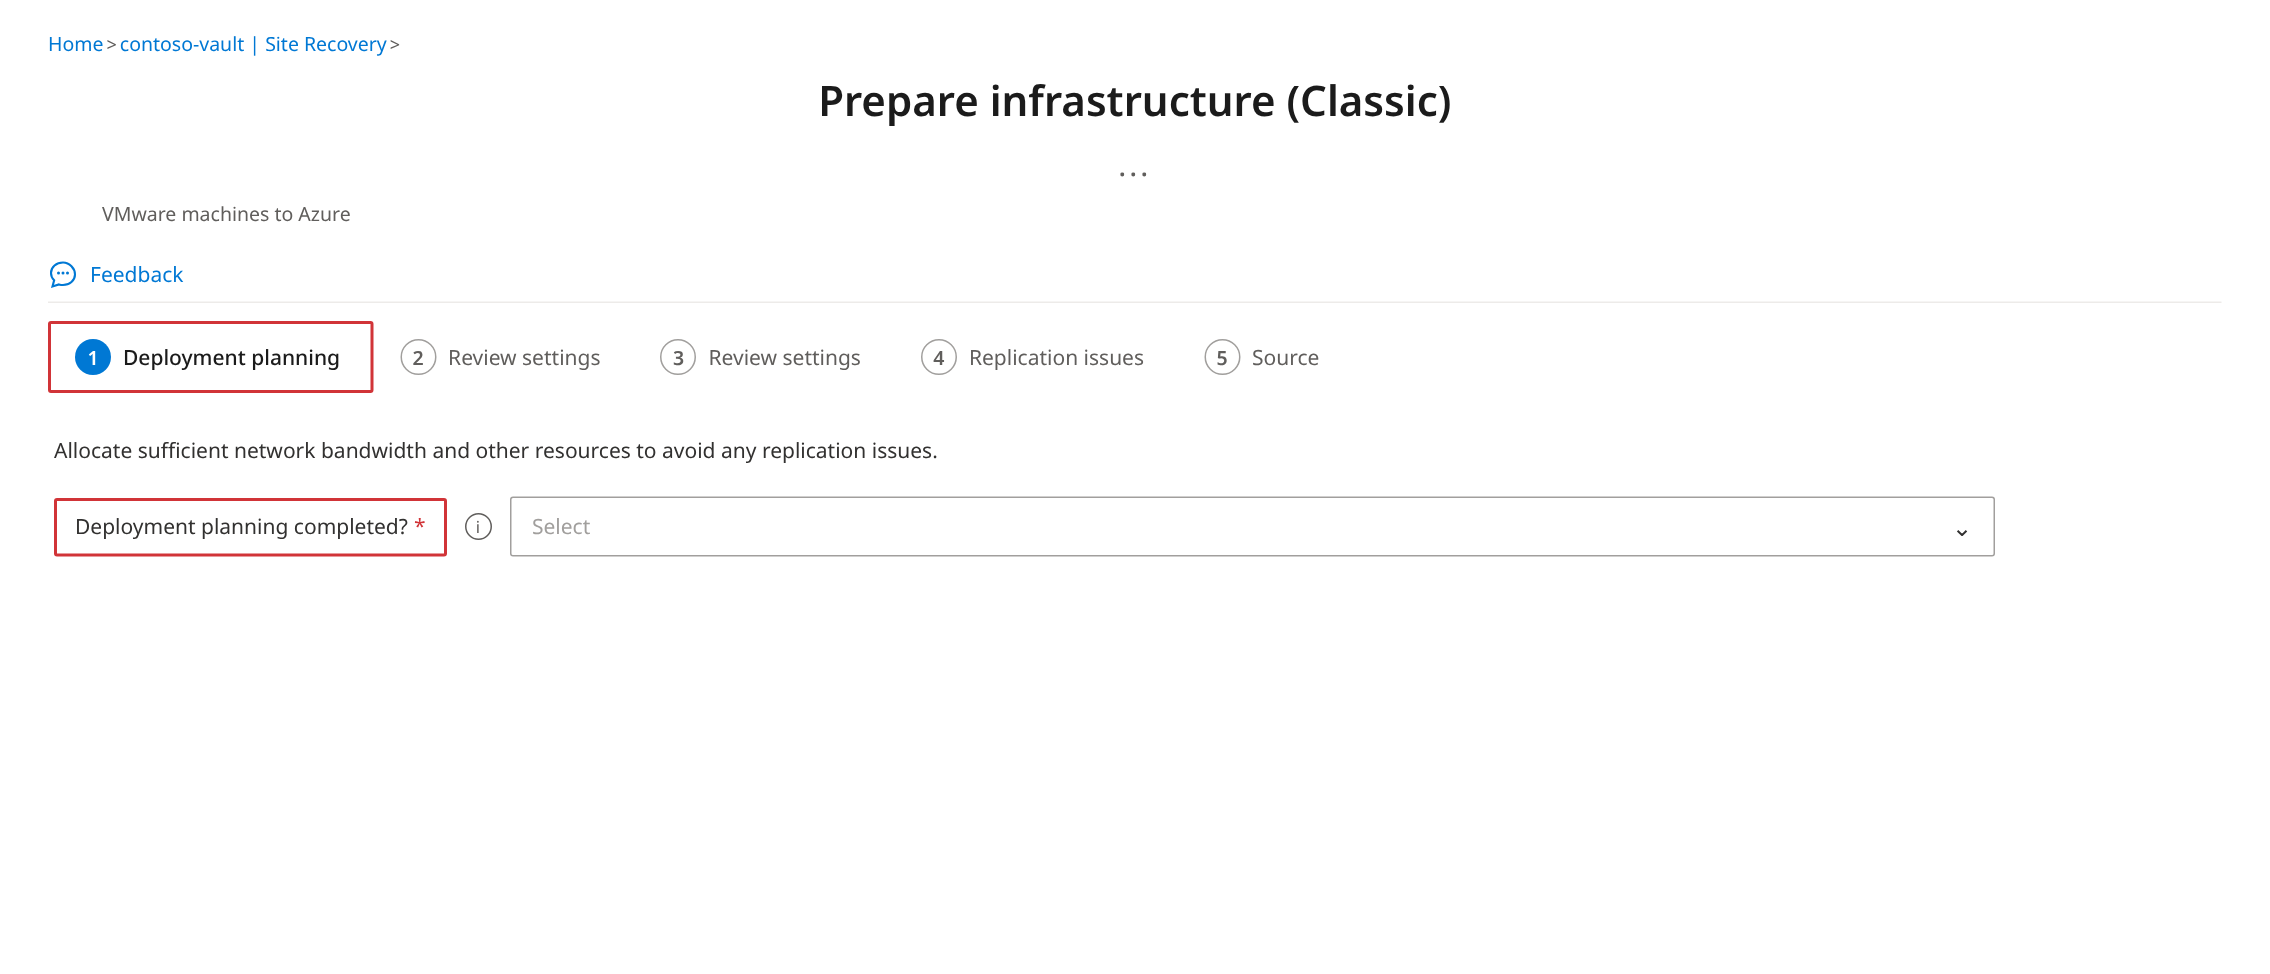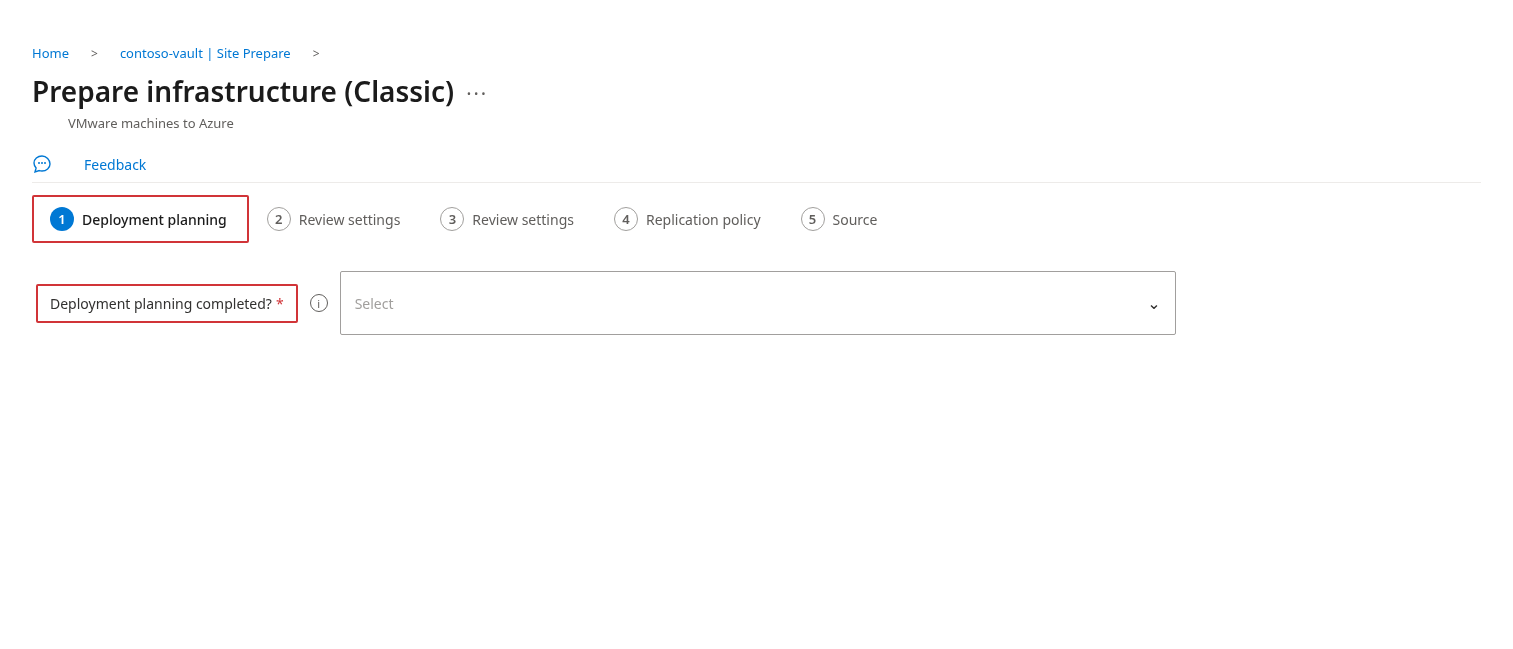--- a/index.html
+++ b/index.html
@@ -8,40 +8,40 @@
       background: #ffffff;
       color: #323130;
       font-size: 14px;
       min-height: 649px;
       padding: 20px 32px;
     }
 
     .breadcrumb {
       display: flex;
       align-items: center;
-      gap: 22px;
+      gap: 2px;
       font-size: 13px;
       color: #0078d4;
       margin-bottom: 10px;
-      margin-top: 24px;
     }
     .breadcrumb span {
       color: #605e5c;
       font-size: 12px;
     }
     .breadcrumb a {
       color: #0078d4;
       text-decoration: none;
     }
 
     .page-title-row {
       display: flex;
       align-items: center;
       gap: 12px;
       margin-bottom: 4px;
+      flex-direction: column;
     }
     .page-title {
       font-size: 28px;
       font-weight: 600;
       color: #1b1b1b;
     }
     .more-options {
       font-size: 20px;
       color: #605e5c;
       cursor: pointer;
@@ -65,21 +65,20 @@
     }
     .feedback-icon {
       width: 20px;
       height: 20px;
       color: #0078d4;
     }
     .feedback-label {
       font-size: 14px;
       color: #0078d4;
       cursor: pointer;
-      margin-left: 24px;
     }
 
     .wizard-steps {
       display: flex;
       align-items: center;
       gap: 0;
       margin-bottom: 28px;
       flex-wrap: nowrap;
     }
 
@@ -173,41 +172,41 @@
       cursor: pointer;
       flex-shrink: 0;
     }
 
     .select-dropdown {
       display: flex;
       align-items: center;
       justify-content: space-between;
       border: 1px solid #a19f9d;
       border-radius: 2px;
-      padding: 20px 14px;
-      width: 836px;
+      padding: 8px 14px;
+      width: 990px;
       background: #ffffff;
       cursor: pointer;
     }
     .select-value {
       font-size: 14px;
       color: #a19f9d;
     }
     .chevron-down {
       font-size: 16px;
       color: #323130;
     }
   </style>
 </head>
 <body>
 
 <div class="breadcrumb">
   <a href="#">Home</a>
   <span>&gt;</span>
-  <a href="#">contoso-vault | Site Prepare</a>
+  <a href="#">contoso-vault | Site Recovery</a>
   <span>&gt;</span>
 </div>
 
 <div class="page-title-row">
   <h1 class="page-title">Prepare infrastructure (Classic)</h1>
   <span class="more-options">···</span>
 </div>
 <div class="page-subtitle">VMware machines to Azure</div>
 
 <div class="feedback-row">
@@ -228,29 +227,30 @@
   <div class="step">
     <span class="step-number">2</span>
     <span>Review settings</span>
   </div>
   <div class="step">
     <span class="step-number">3</span>
     <span>Review settings</span>
   </div>
   <div class="step">
     <span class="step-number">4</span>
-    <span>Replication policy</span>
+    <span>Replication issues</span>
   </div>
   <div class="step">
     <span class="step-number">5</span>
     <span>Source</span>
   </div>
 </div>
 
 <div class="content-area">
+  <p class="description-text">Allocate sufficient network bandwidth and other resources to avoid any replication issues.</p>
 
   <div class="form-row">
     <div class="form-label-box">
       <span class="form-label-text">Deployment planning completed?</span>
       <span class="required-star">*</span>
     </div>
     <div class="info-icon">i</div>
     <div class="select-dropdown">
       <span class="select-value">Select</span>
       <span class="chevron-down">⌄</span>

